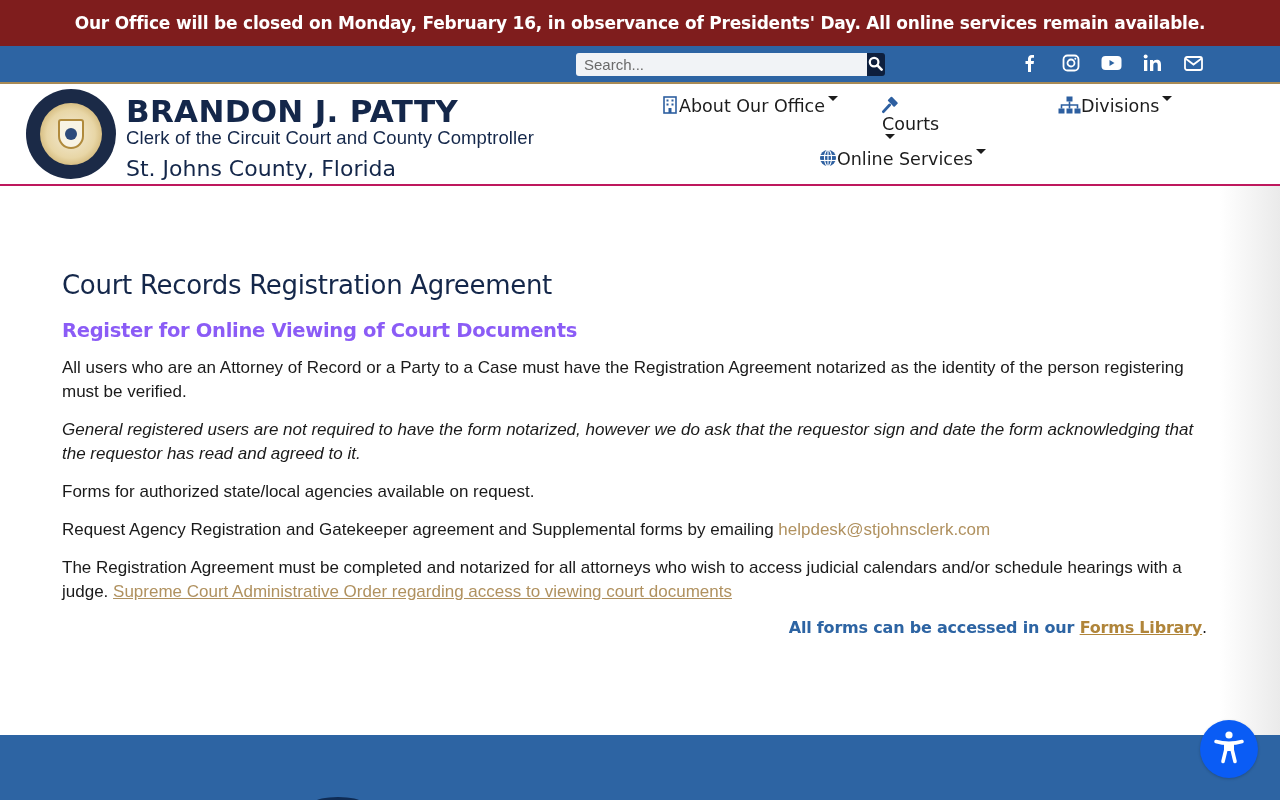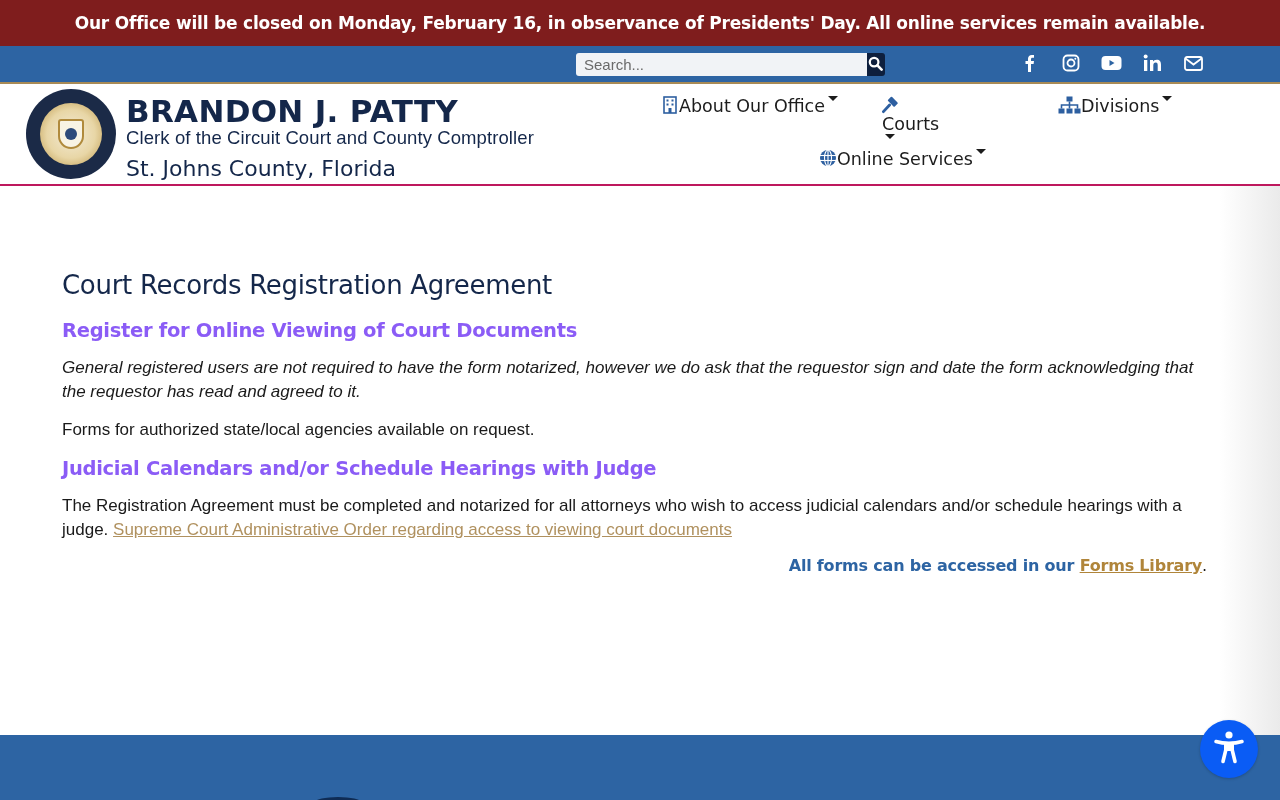--- a/index.html
+++ b/index.html
@@ -263,24 +263,25 @@
     </span>
     <span>Online Services</span>
     <span class="caret"></span>
   </div>
 </div>
 
 <div class="main">
   <h1 class="page-title">Court Records Registration Agreement</h1>
 
   <h2>Register for Online Viewing of Court Documents</h2>
+  <p>All users who are an Attorney of Record or a Party to a Case must have the Registration Agreement notarized as the identity of the person registering must be verified.</p>
   <p class="italic">General registered users are not required to have the form notarized, however we do ask that the requestor sign and date the form acknowledging that the requestor has read and agreed to it.</p>
   <p>Forms for authorized state/local agencies available on request.</p>
-
-  <h2>Judicial Calendars and/or Schedule Hearings with Judge</h2>
+  <p><span>Request Agency Registration and Gatekeeper agreement and Supplemental forms by emailing </span><a class="link-plain">helpdesk@stjohnsclerk.com</a></p>
+
   <p><span>The Registration Agreement must be completed and notarized for all attorneys who wish to access judicial calendars and/or schedule hearings with a judge. </span><a class="link-underline">Supreme Court Administrative Order regarding access to viewing court documents</a></p>
 
   <div class="center-line">
     <span>All forms can be accessed in our </span><a>Forms Library</a><span class="period">.</span>
   </div>
 </div>
 
 <div class="right-fade"></div>
 
 <div class="footer">

